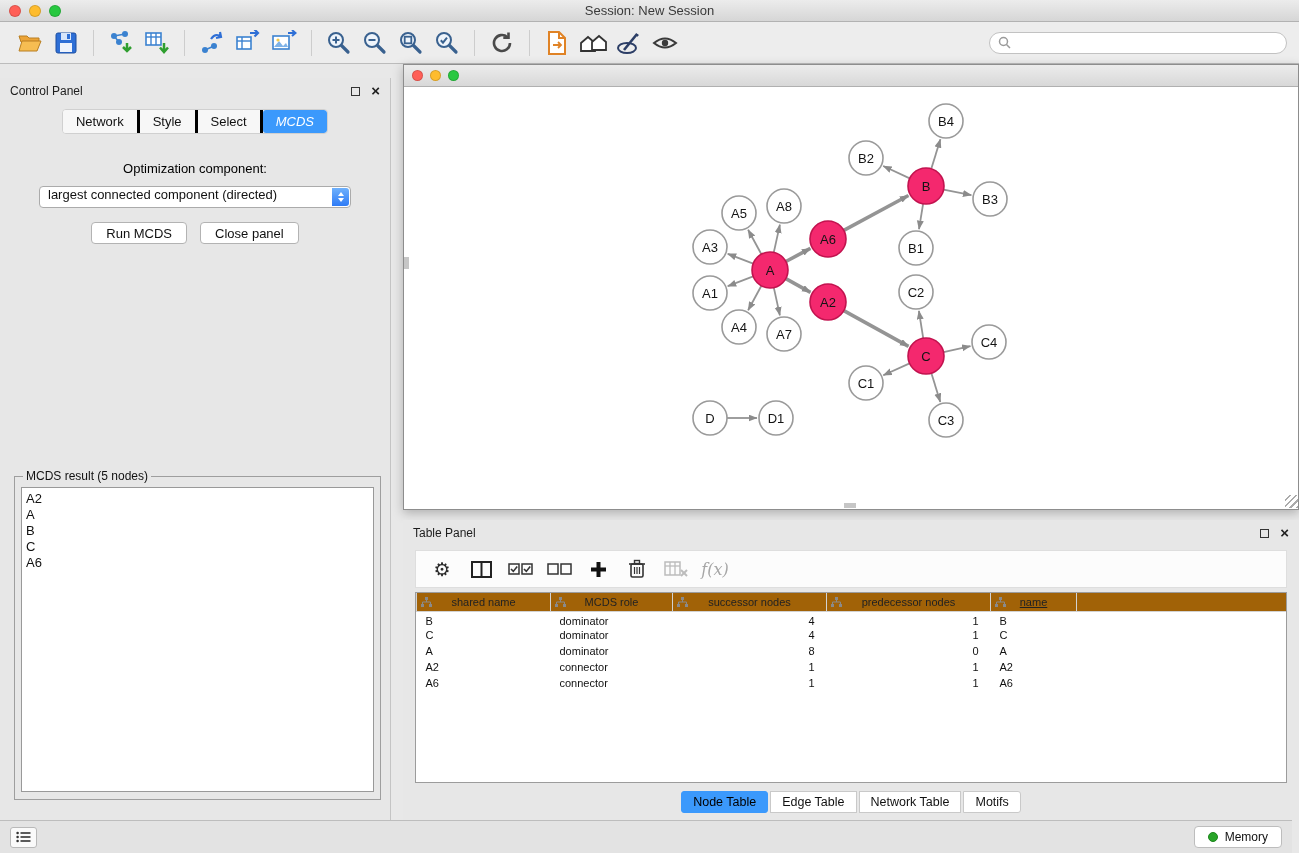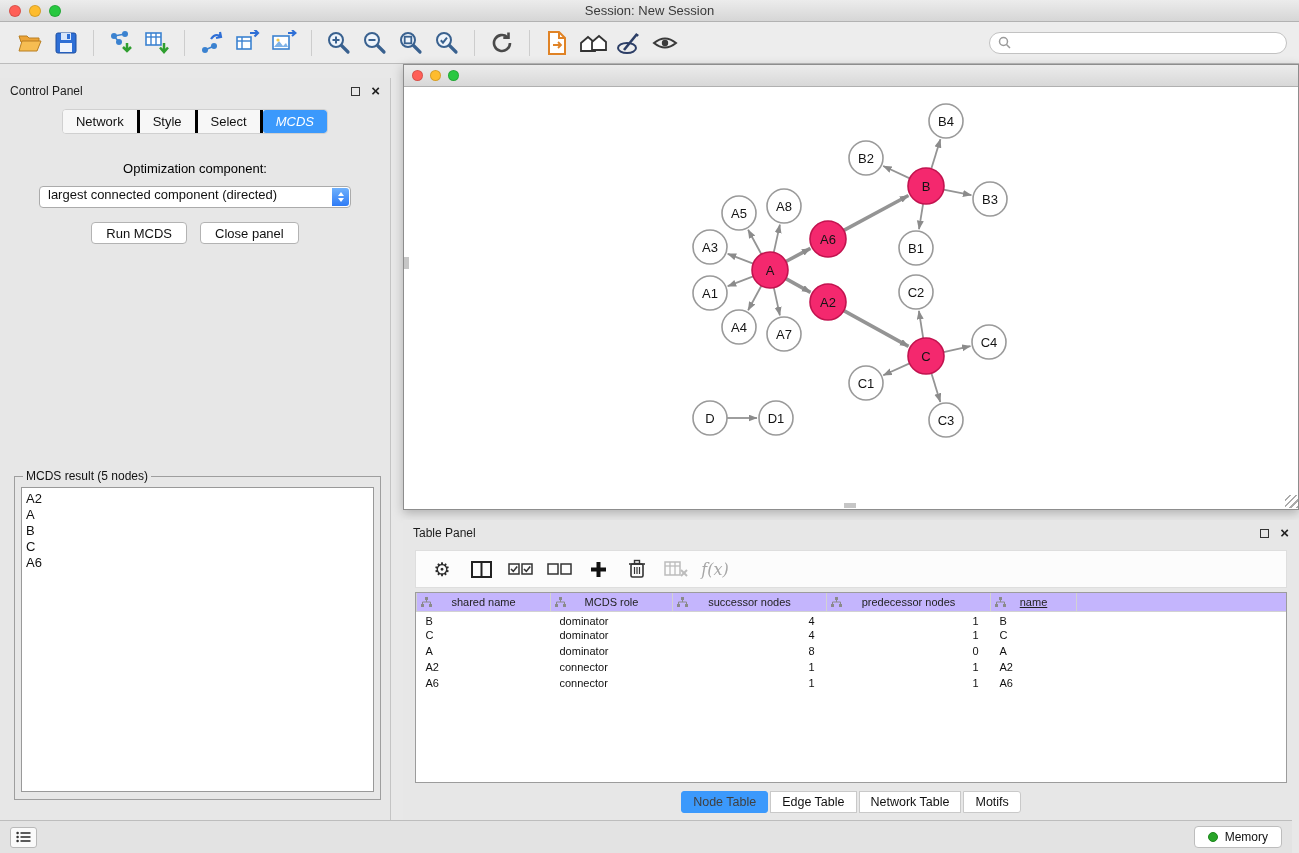--- a/index.html
+++ b/index.html
@@ -67,32 +67,32 @@
     background:repeating-linear-gradient(135deg, transparent 0 3px, #aaa 3px 4.5px); }
   
   .table-panel { position:absolute; left:403px; top:456px; width:896px; bottom:0; background:#e7e7e7; }
   .tp-toolbar { margin:4px 12px 0 12px; height:38px; background:#fcfcfc; border:1px solid #dedede;
     display:flex; align-items:center; padding:0 10px; gap:7px; }
   .tp-btn { width:32px; height:30px; display:flex; align-items:center; justify-content:center; }
   .gear-glyph { font-size:19px; color:#2b2b2b; line-height:1; }
   .fx-label { font-family:"DejaVu Serif", serif; font-style:italic; font-size:16px; color:#a6a6a6; }
   .tp-table-wrap { margin:4px 12px 0 12px; height:191px; background:#fff; border:1px solid #9c9c9c; overflow:hidden; }
   table.node-table { border-collapse:collapse; width:100%; table-layout:fixed; }
-  .node-table th { height:18px; font-size:11px; font-weight:normal; background:#c4b5fd;
+  .node-table th { height:18px; font-size:11px; font-weight:normal; background:#a16207;
     border:1px solid #d2d2d2; border-top:none; position:relative; text-align:center; color:#222; }
   .node-table th.filler { border-right:none; }
   .node-table th .col-icon { position:absolute; left:4px; top:4px; }
   .node-table td { font-size:11px; height:16px; padding:0 9px; color:#111; white-space:nowrap; overflow:hidden; }
   .node-table td.num { text-align:right; padding-right:12px; }
   .node-table tbody tr:first-child td { padding-top:3px; }
   .tp-tabs { position:absolute; left:0; right:0; bottom:7px; display:flex; justify-content:center; gap:2px; }
   .tp-tab { padding:3px 11px; font-size:12.5px; background:#fff; border:1px solid #c9c9c9; color:#111; }
   .tp-tab:first-child { border-radius:3px 0 0 3px; }
   .tp-tab:last-child { border-radius:0 3px 3px 0; }
-  .tp-tab.active { background:#3b99fc; border-color:#3b99fc; color:#404040; border-radius:3px; }
+  .tp-tab.active { background:#3b99fc; border-color:#3b99fc; color:#000000; border-radius:3px; }
   
   .statusbar { position:absolute; bottom:0; left:0; right:7px; height:33px; background:#e3e3e3;
     border-top:1px solid #bdbdbd; display:flex; align-items:center; padding:0 10px; }
   .list-btn { width:27px; height:21px; background:#fafafa; border:1px solid #b9b9b9; border-radius:3px;
     display:flex; align-items:center; justify-content:center; }
   .memory-btn { margin-left:auto; display:flex; align-items:center; gap:7px; background:#fff;
     border:1px solid #bdbdbd; border-radius:4px; padding:3px 13px; font-size:12px; color:#111; }
   .memory-dot { width:10px; height:10px; border-radius:50%; background:#28a428; border:1px solid #1d861d; }
 </style>
 </head>

